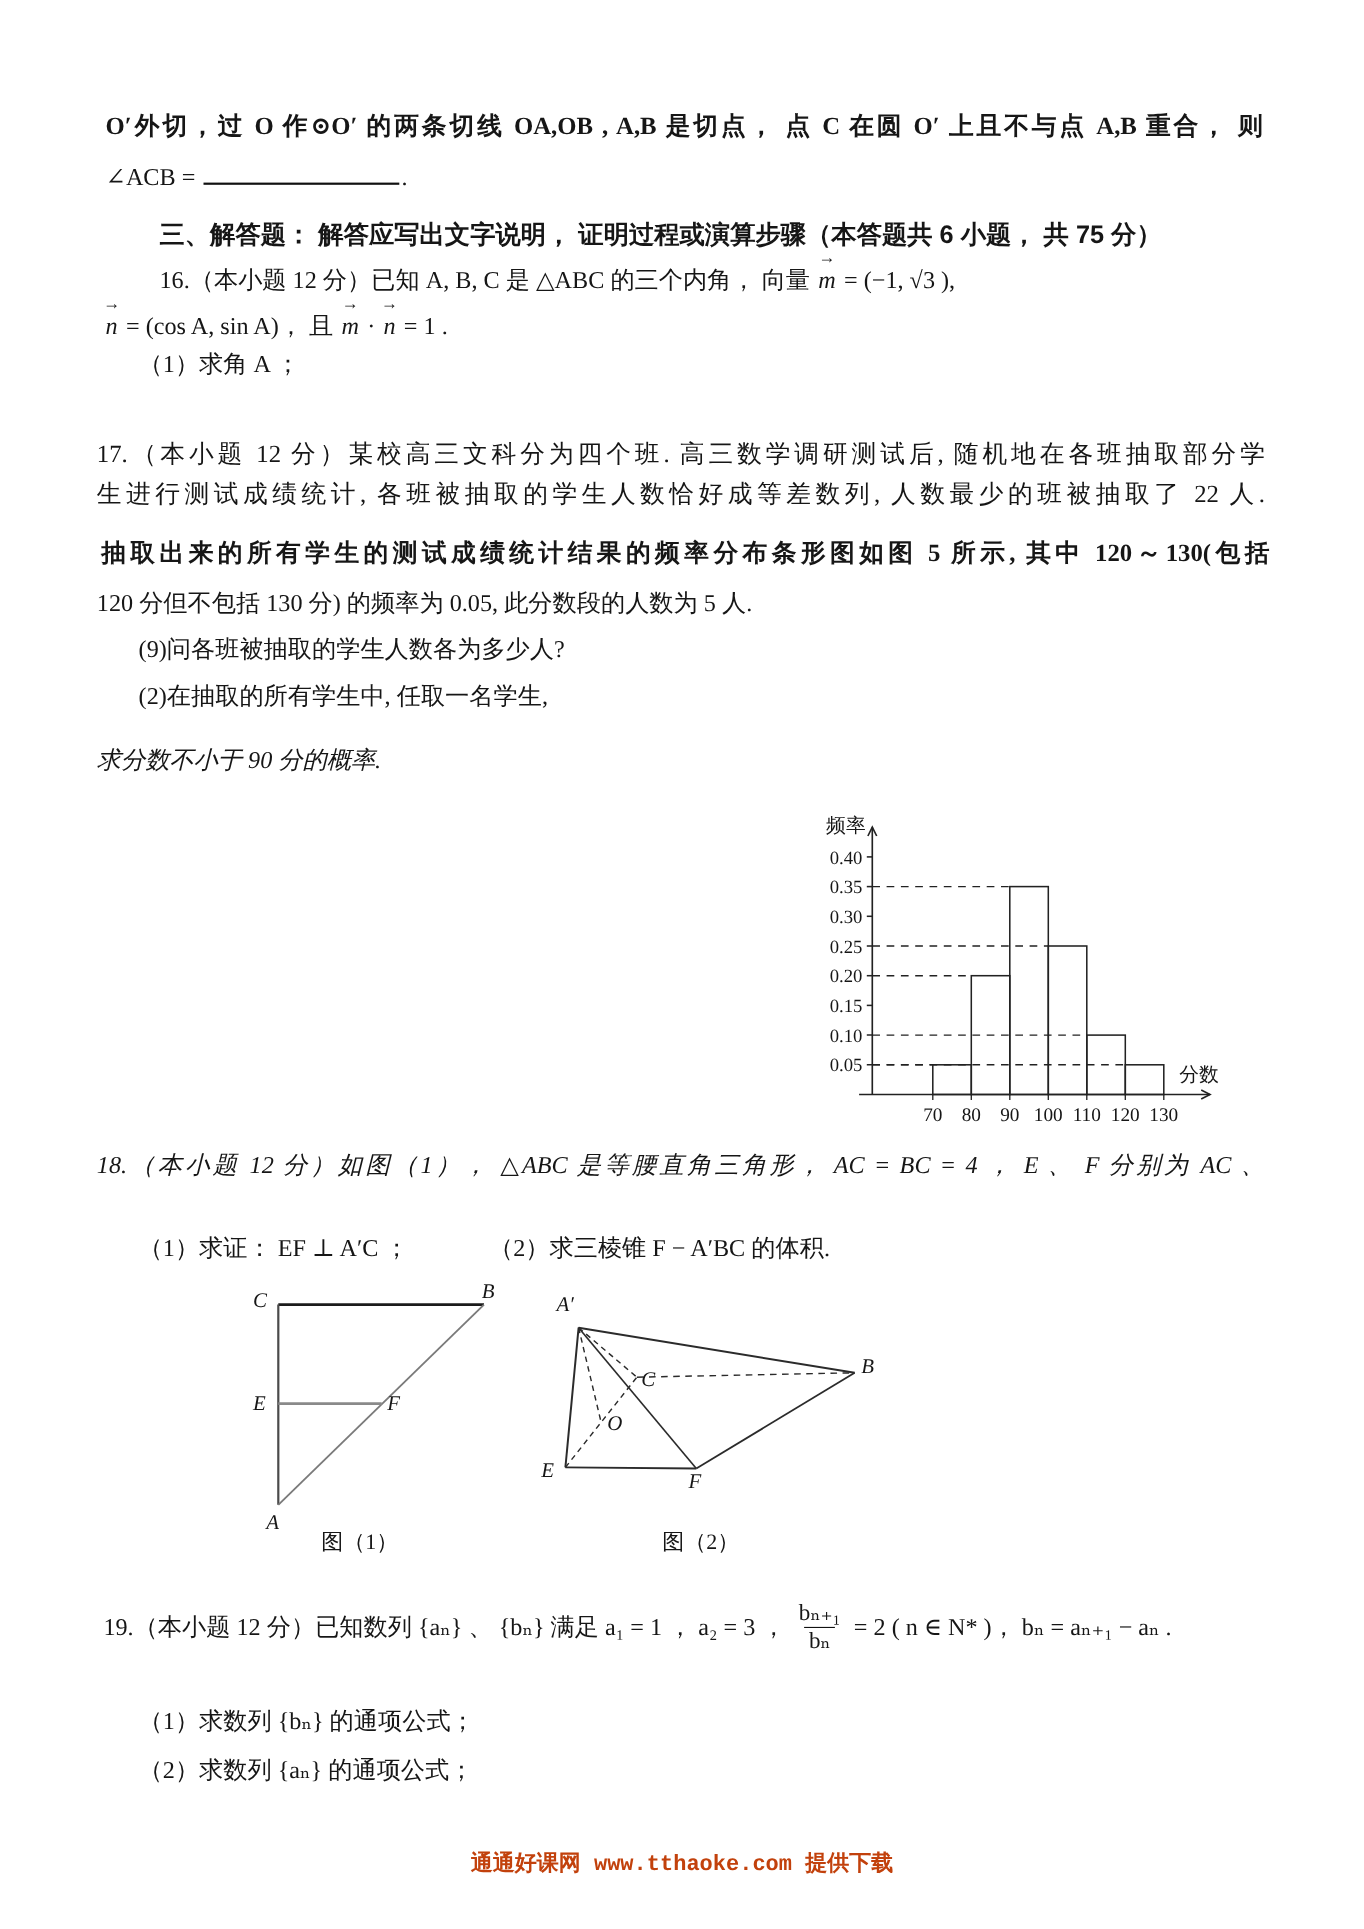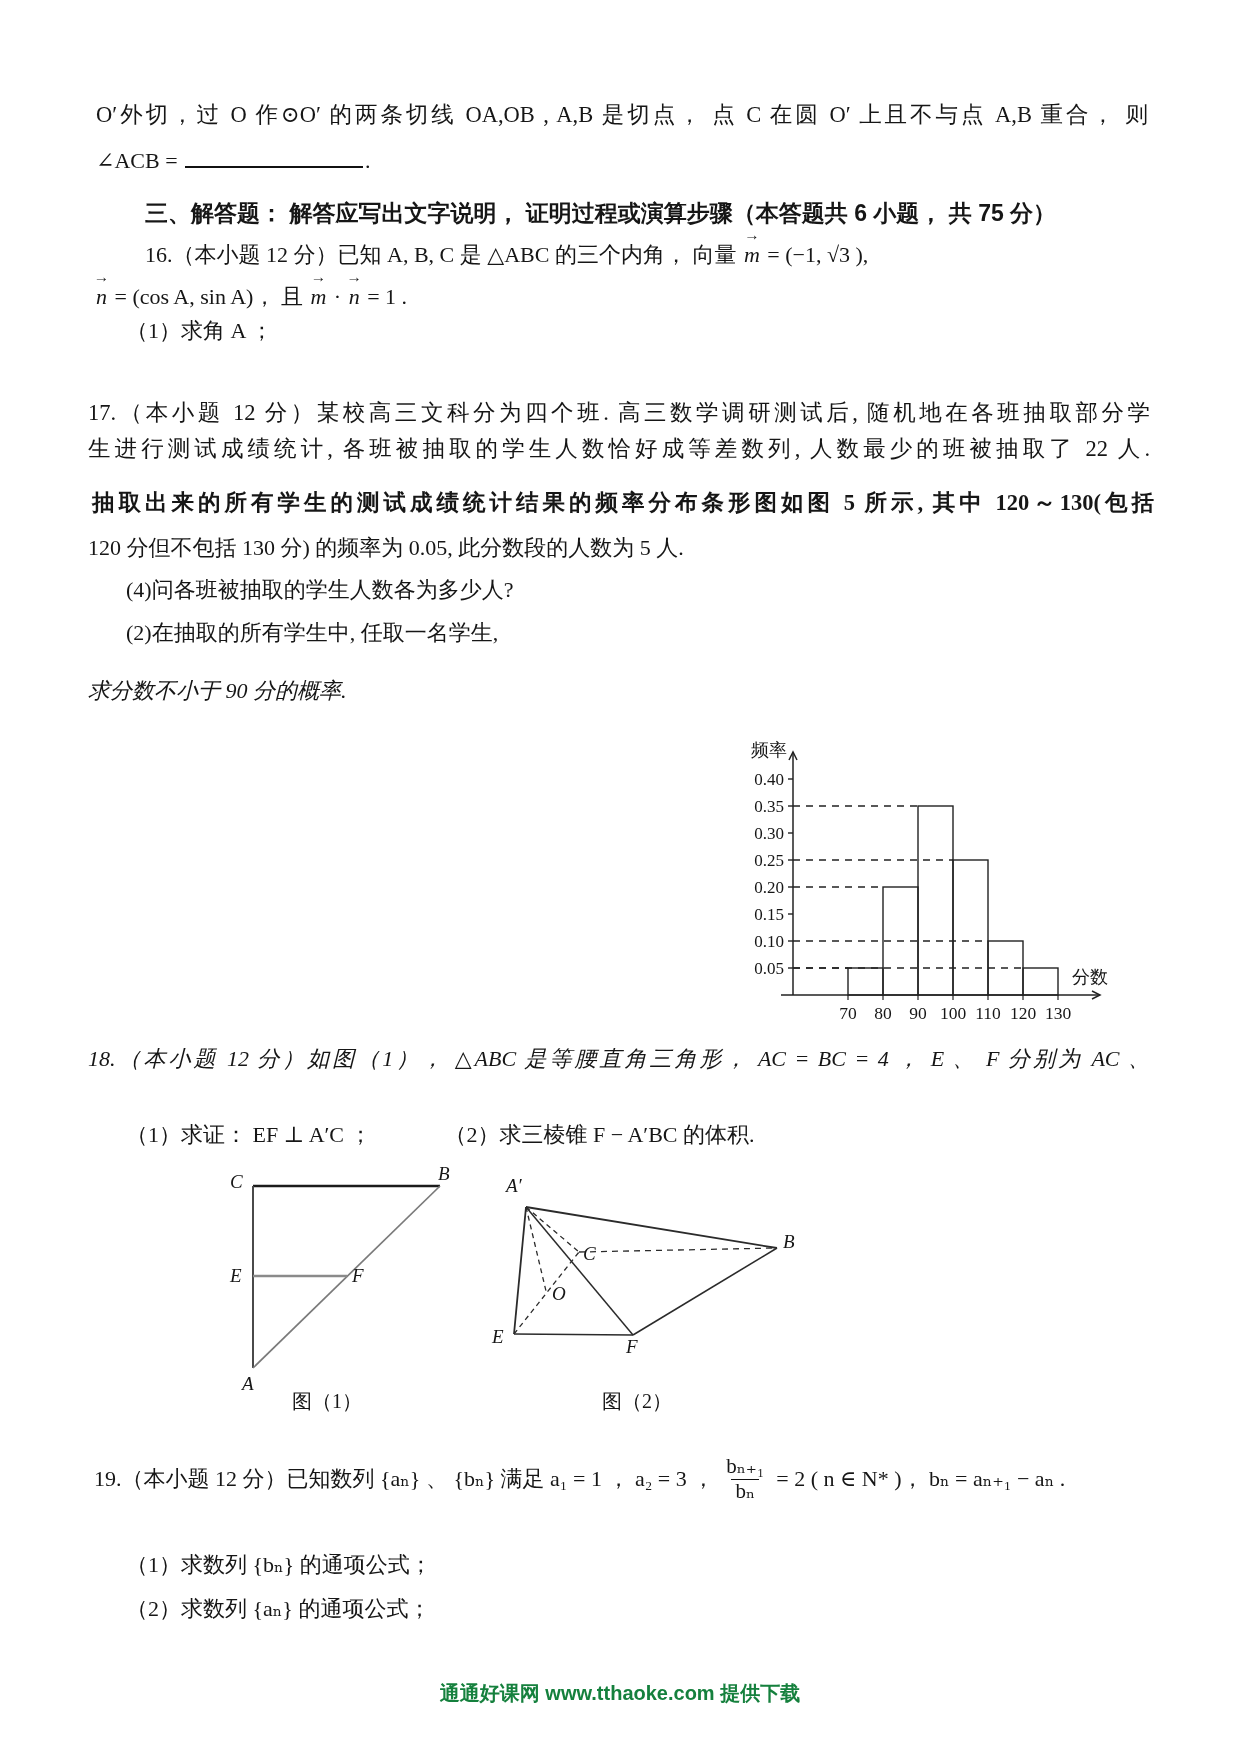--- a/index.html
+++ b/index.html
@@ -13,49 +13,49 @@
   .formula-row{position:absolute;display:flex;align-items:center;font-size:22px;}
   .frac{display:inline-flex;flex-direction:column;align-items:center;text-align:center;
         vertical-align:middle;margin:0 8px;line-height:1.12;font-size:20.5px;}
   .frac .den{border-top:1.7px solid #111;padding:0 4px;}
   .frac .num{padding:0 4px;}
   .vec{position:relative;font-style:italic;padding:0 2px;display:inline-block;}
   .vec::before{content:"→";position:absolute;top:-0.95em;left:50%;transform:translateX(-50%);font-size:0.7em;font-style:normal;}
   .fig-svg{position:absolute;}
   .fig-label{font-size:19px;font-style:italic;fill:#161616;font-family:"Liberation Serif",serif;}
   .fig-caption{font-size:20px;font-style:normal;fill:#161616;font-family:"Liberation Serif",serif;}
-  .footer{position:absolute;width:100%;text-align:center;font-family:Liberation Sans, sans-serif;
-          font-weight:bold;font-size:20px;color:#15803d;}
+  .footer{position:absolute;width:100%;text-align:center;font-family:Liberation Mono, monospace;
+          font-weight:bold;font-size:20px;color:#c2410c;}
 </style>
 </head>
 <body>
 
 <div class="page">
 
-  <div class="wrapline just" style="left:96px;top:100px;width:1052px;">O′外切，过 O 作⊙O′ 的两条切线 OA,OB , A,B 是切点， 点 C 在圆 O′ 上且不与点 A,B 重合， 则</div>
+  <div class="wrapline just" style="left:96px;top:100px;width:1052px;font-weight:bold;">O′外切，过 O 作⊙O′ 的两条切线 OA,OB , A,B 是切点， 点 C 在圆 O′ 上且不与点 A,B 重合， 则</div>
   <div class="line" style="left:96px;top:143px;">
     <span>∠ACB =</span>
     <span class="blank"></span><span>.</span>
   </div>
 
   <div class="line bold-head" style="left:145px;top:198px;">三、解答题： 解答应写出文字说明， 证明过程或演算步骤（本答题共 6 小题， 共 75 分）</div>
 
   <div class="line" style="left:145px;top:240px;">
     <span>16.（本小题 12 分）已知 A, B, C 是 △ABC 的三个内角， 向量 </span><span class="vec">m</span><span> = (−1, √3 ),</span>
   </div>
   <div class="line" style="left:94px;top:282px;">
     <span class="vec">n</span><span> = (cos A, sin A)， 且 </span><span class="vec">m</span><span> · </span><span class="vec">n</span><span> = 1 .</span>
   </div>
   <div class="line" style="left:126px;top:316px;">（1）求角 A ；</div>
 
   <div class="wrapline just" style="left:88px;top:398px;width:1062px;">17.（本小题 12 分）某校高三文科分为四个班. 高三数学调研测试后, 随机地在各班抽取部分学</div>
   <div class="wrapline just" style="left:88px;top:417px;width:1062px;margin-top:17px;">生进行测试成绩统计, 各班被抽取的学生人数恰好成等差数列, 人数最少的班被抽取了 22 人.</div>
   <div class="wrapline just" style="left:92px;top:488px;width:1062px;font-weight:bold;">抽取出来的所有学生的测试成绩统计结果的频率分布条形图如图 5 所示, 其中 120～130(包括</div>
   <div class="line" style="left:88px;top:533px;">120 分但不包括 130 分) 的频率为 0.05, 此分数段的人数为 5 人.</div>
-  <div class="line" style="left:126px;top:575px;">(4)问各班被抽取的学生人数各为多少人?</div>
+  <div class="line" style="left:126px;top:575px;">(9)问各班被抽取的学生人数各为多少人?</div>
   <div class="line" style="left:126px;top:618px;">(2)在抽取的所有学生中, 任取一名学生,</div>
   <div class="line" style="left:88px;top:676px;font-style:italic;">求分数不小于 90 分的概率.</div>
 
   <svg class="fig-svg" style="left:668px;top:652px;" width="490" height="390" viewBox="0 0 490 390">
       <line x1="125" y1="316" x2="180" y2="316" stroke="#222" stroke-width="1.3" stroke-dasharray="7 6"></line>
       <line x1="125" y1="235" x2="215" y2="235" stroke="#222" stroke-width="1.3" stroke-dasharray="7 6"></line>
       <line x1="125" y1="154" x2="250" y2="154" stroke="#222" stroke-width="1.3" stroke-dasharray="7 6"></line>
       <line x1="125" y1="208" x2="285" y2="208" stroke="#222" stroke-width="1.3" stroke-dasharray="7 6"></line>
       <line x1="125" y1="289" x2="320" y2="289" stroke="#222" stroke-width="1.3" stroke-dasharray="7 6"></line>
       <line x1="125" y1="316" x2="355" y2="316" stroke="#222" stroke-width="1.3" stroke-dasharray="7 6"></line>

